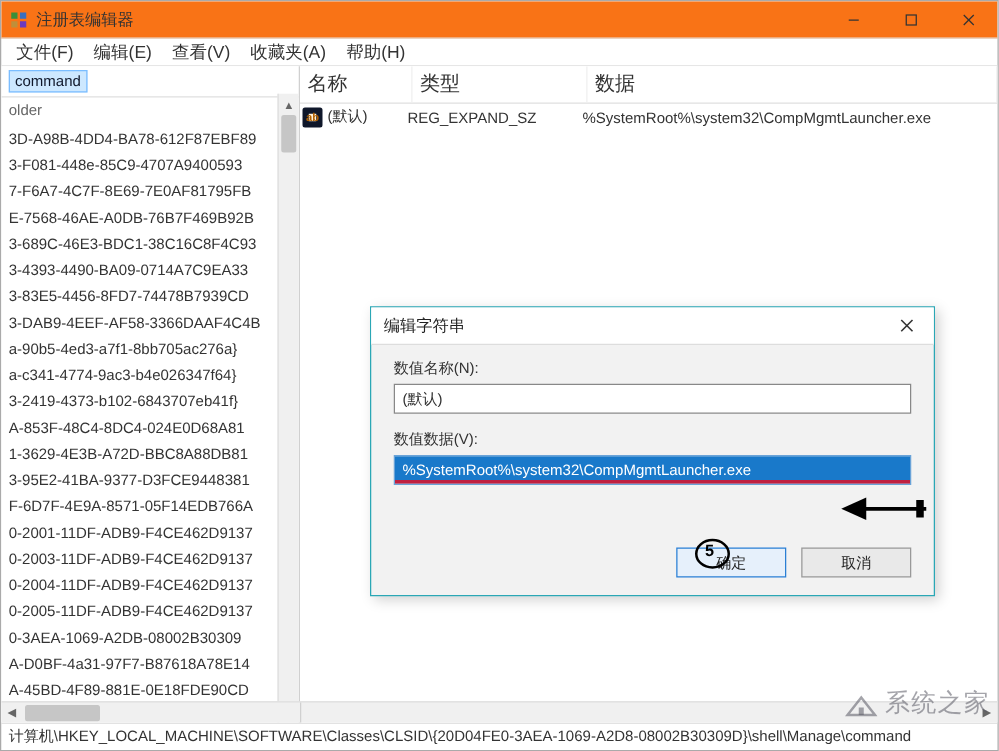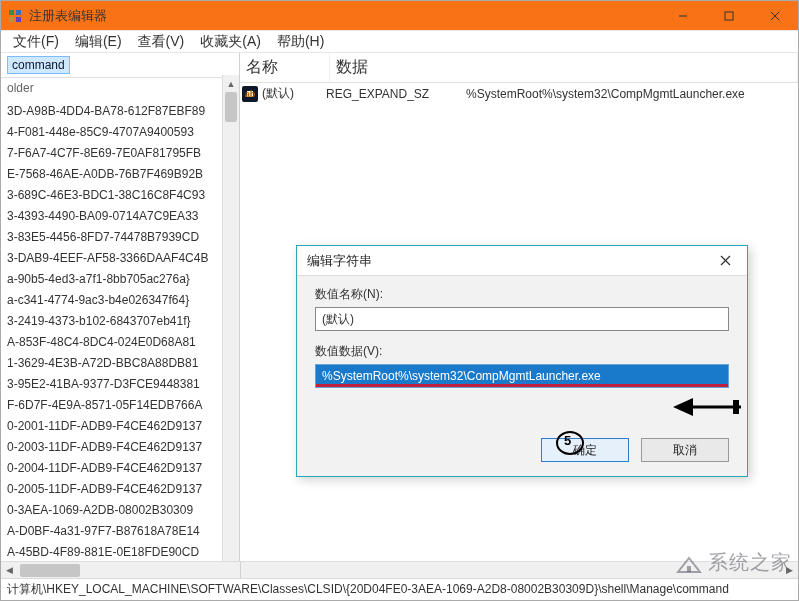--- a/index.html
+++ b/index.html
@@ -229,21 +229,21 @@
 
 <div class="main">
 
   <div class="tree-panel">
     <div class="tree-header">
       <span class="selected">command</span>
     </div>
     <div class="tree-item" style="color:#666;">older</div>
     <div class="tree-list" id="tree-list">
         <div class="tree-item">3D-A98B-4DD4-BA78-612F87EBF89</div>
-        <div class="tree-item">4-F081-448e-85C9-4707A9400593</div>
+        <div class="tree-item">3-F081-448e-85C9-4707A9400593</div>
         <div class="tree-item">7-F6A7-4C7F-8E69-7E0AF81795FB</div>
         <div class="tree-item">E-7568-46AE-A0DB-76B7F469B92B</div>
         <div class="tree-item">3-689C-46E3-BDC1-38C16C8F4C93</div>
         <div class="tree-item">3-4393-4490-BA09-0714A7C9EA33</div>
         <div class="tree-item">3-83E5-4456-8FD7-74478B7939CD</div>
         <div class="tree-item">3-DAB9-4EEF-AF58-3366DAAF4C4B</div>
         <div class="tree-item">a-90b5-4ed3-a7f1-8bb705ac276a}</div>
         <div class="tree-item">a-c341-4774-9ac3-b4e026347f64}</div>
         <div class="tree-item">3-2419-4373-b102-6843707eb41f}</div>
         <div class="tree-item">A-853F-48C4-8DC4-024E0D68A81</div>
@@ -262,20 +262,21 @@
     <div class="tree-scrollbar">
       <div class="arrow">▲</div>
       <div class="thumb"></div>
       <div class="arrow" style="position:absolute;bottom:0;left:0;right:0;">▼</div>
     </div>
   </div>
 
   <div class="details">
     <div class="col-headers">
       <div class="col-name">名称</div>
+      <div class="col-type">类型</div>
       <div class="col-data">数据</div>
     </div>
     <div class="row">
       <span class="val-icon">ab</span>
       <span class="c-name">(默认)</span>
       <span class="c-type">REG_EXPAND_SZ</span>
       <span class="c-data">%SystemRoot%\system32\CompMgmtLauncher.exe</span>
     </div>
   </div>
 </div>

